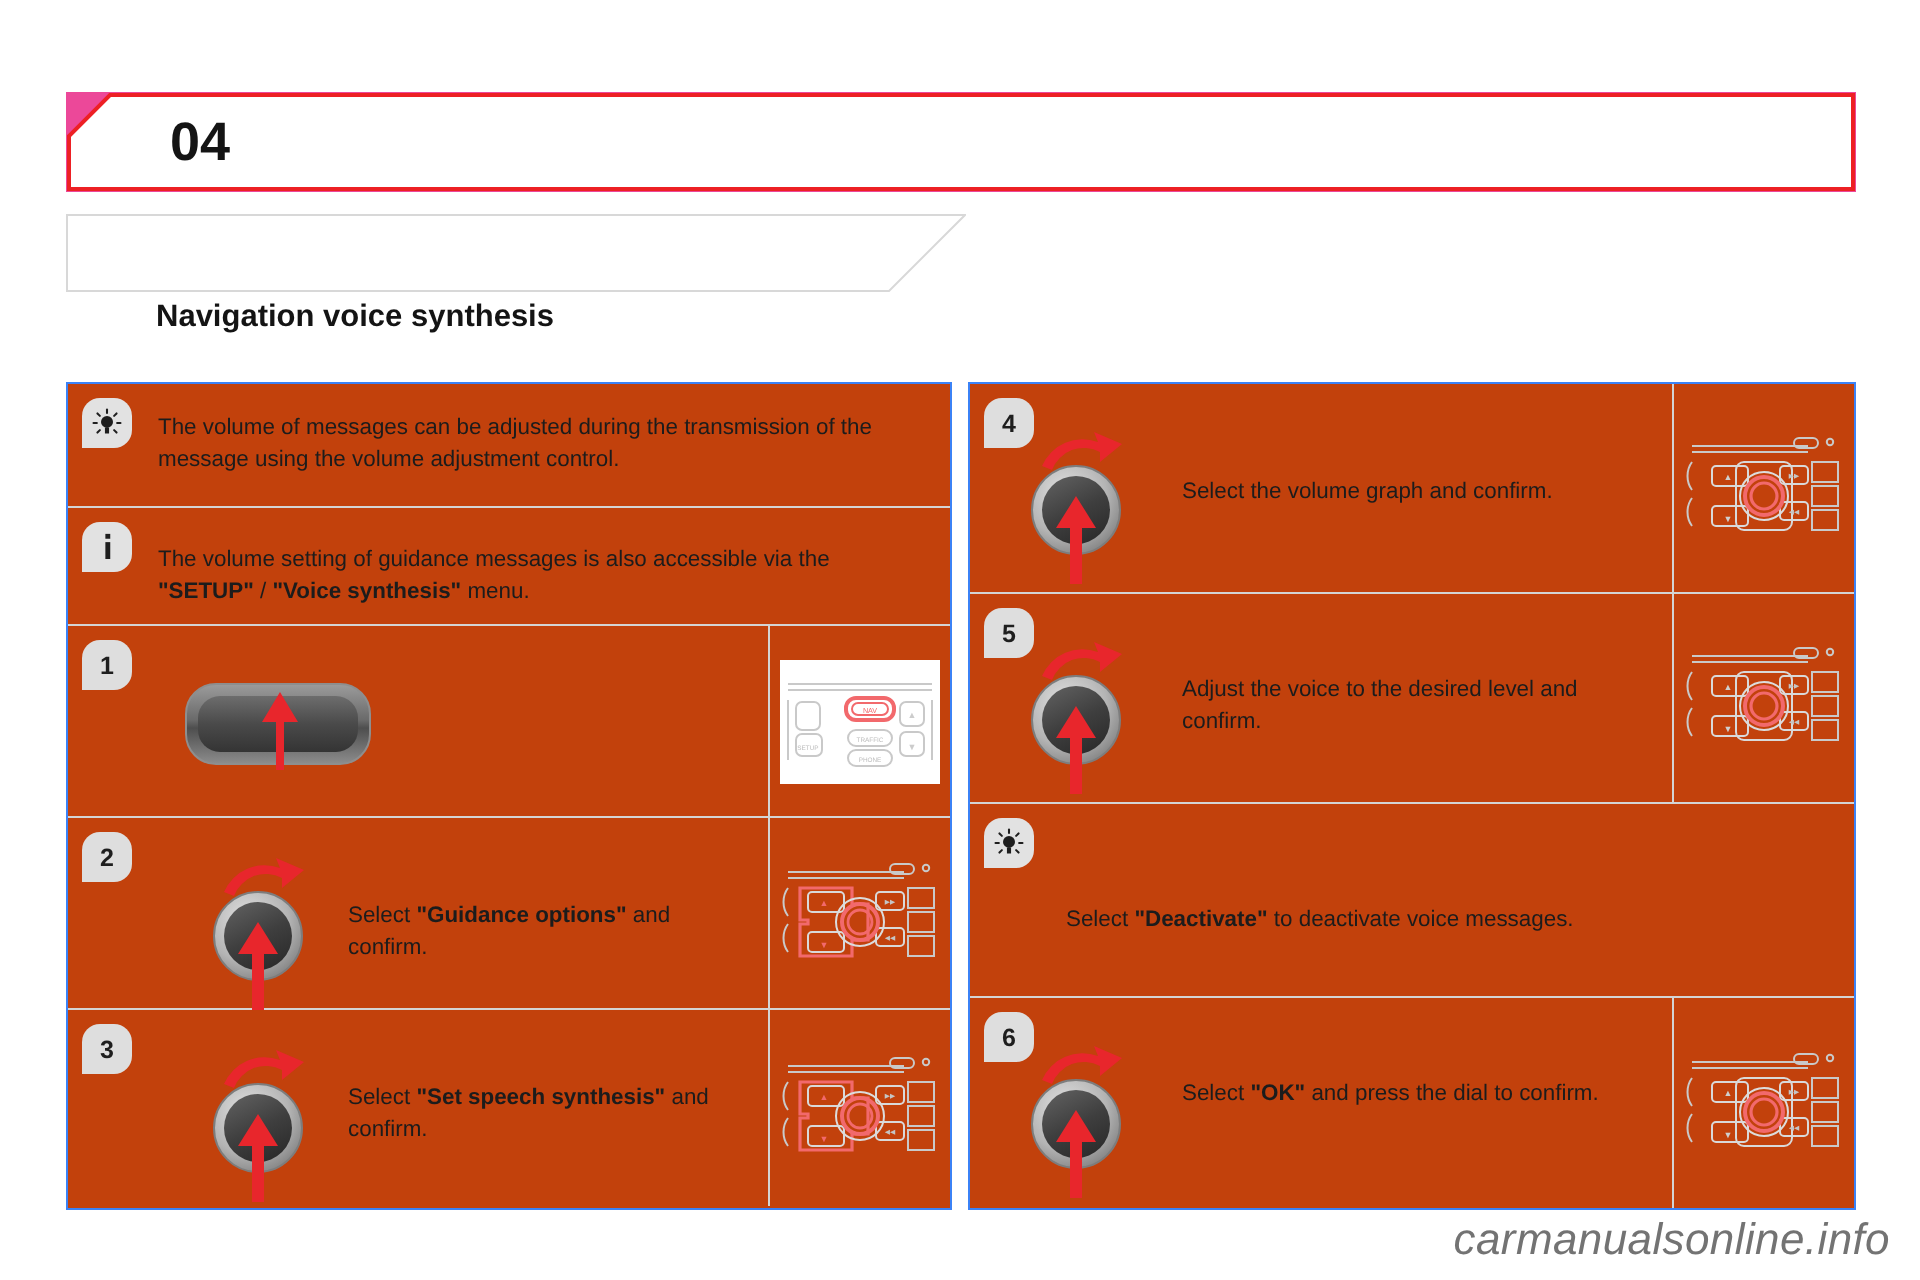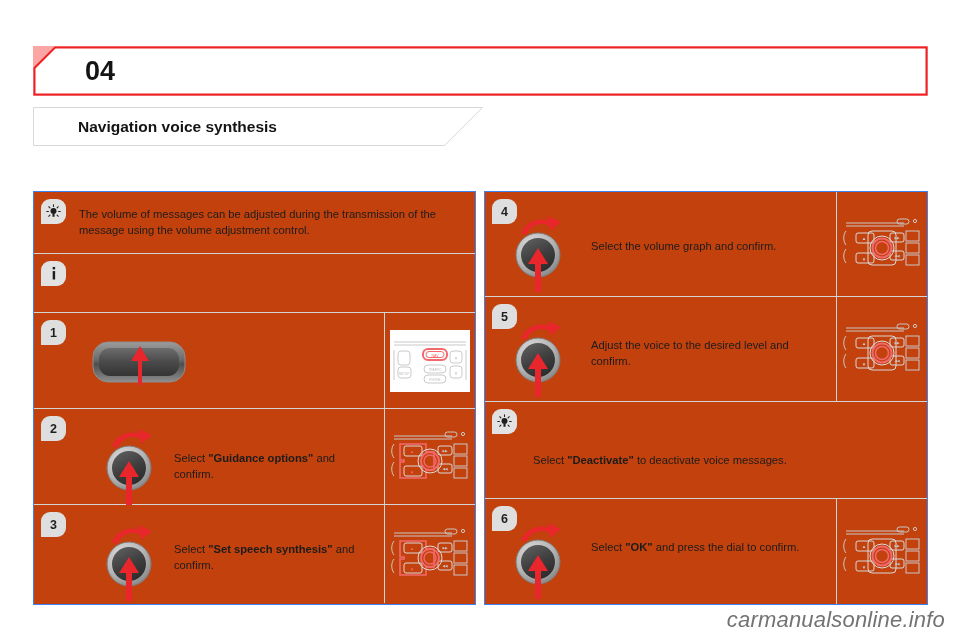--- a/index.html
+++ b/index.html
@@ -6,21 +6,21 @@
   body{
     width:960px;height:640px;background:#ffffff;
     font-family:"Liberation Sans", sans-serif;
     color:#1a1a1a;position:relative;overflow:hidden;
   }
   .page{position:absolute;inset:0;}
 
   
   .chapter-header{
     position:absolute;left:33px;top:46px;width:895px;height:50px;
-    background:#fca5a5;
+    background:#ec4899;
   }
   .chapter-header .hdr-shape{
     position:absolute;inset:0;
   }
   .chapter-title-row{
     position:absolute;left:52px;top:0;height:50px;
     display:flex;align-items:center;gap:18px;
   }
   .chapter-num{
     font-size:27px;font-weight:bold;letter-spacing:0px;color:#141414;
@@ -34,21 +34,21 @@
   .banner{
     position:absolute;left:33px;
     height:40px;
   }
   .banner svg{position:absolute;left:0;top:0;}
   .banner .btext{
     position:absolute;left:45px;top:0;height:40px;
     display:flex;align-items:center;white-space:nowrap;
   }
   .banner-main{top:107px;width:450px;}
-  .banner-main .btext{font-size:15.5px;font-weight:bold;color:#141414;}
+  .banner-main .btext{font-size:15.5px;font-weight:bold;color:#141414;margin-top:32px;}
   .banner-sub{top:152px;width:436px;}
   .banner-sub .btext{font-size:11px;font-weight:bold;color:#141414;}
 
   
   .col{position:absolute;border:1px solid #3b82f6;background:#c2410c;box-sizing:border-box;}
   .col-left{left:33px;top:191px;width:443px;height:414px;}
   .col-right{left:484px;top:191px;width:444px;height:414px;}
 
   .row{position:relative;box-sizing:border-box;border-bottom:1px solid #d4d4d4;display:flex;}
   .row:last-child{border-bottom:none;}
@@ -142,20 +142,23 @@
       </div>
     </div>
 
     <div class="row" style="height:59px;">
       <div class="cell-main">
         <div class="badge icon-badge">
           <svg width="14" height="15" viewBox="0 0 14 16">
             <rect x="5.6" y="1.0" width="2.6" height="2.6" fill="#1e1e1e"></rect>
             <rect x="5.6" y="5.4" width="2.6" height="9.0" fill="#1e1e1e"></rect>
           </svg>
+        </div>
+        <div class="tiptext" style="top:18px;">
+          <span>The volume setting of guidance messages is also accessible via the </span><b>"SETUP"</b><span> / </span><b>"Voice synthesis"</b><span> menu.</span>
         </div>
       </div>
     </div>
 
     <div class="row" style="height:96px;">
       <div class="cell-main">
         <div class="badge">1</div>
 
         <div class="navbtn" style="left:58px;top:26px;">
           <svg width="96" height="46" viewBox="0 0 96 46">

